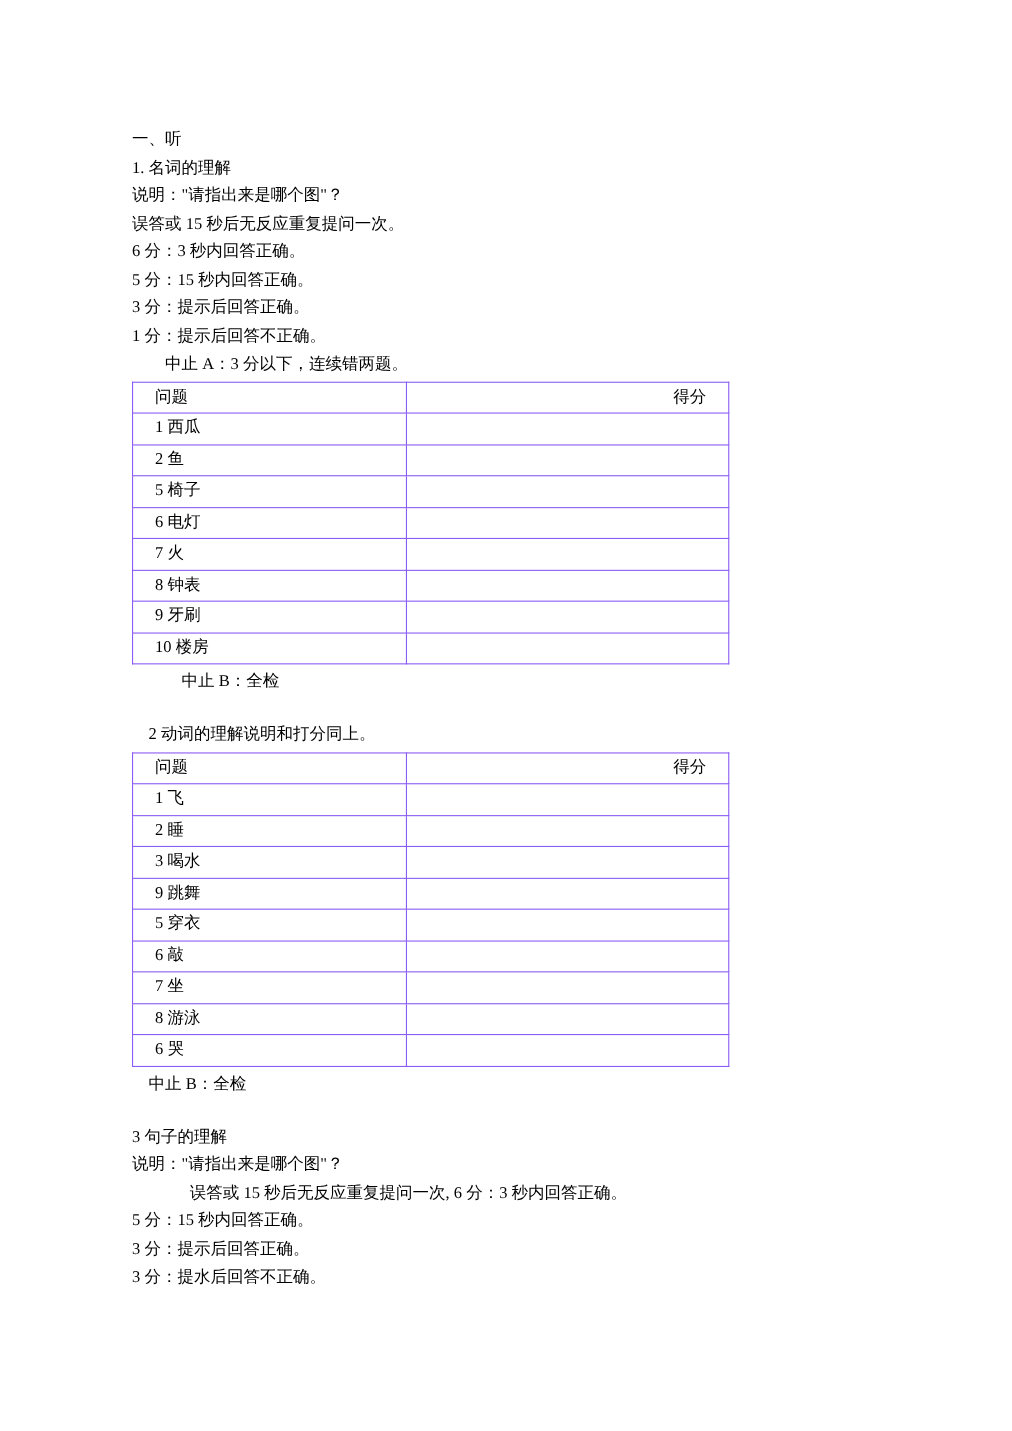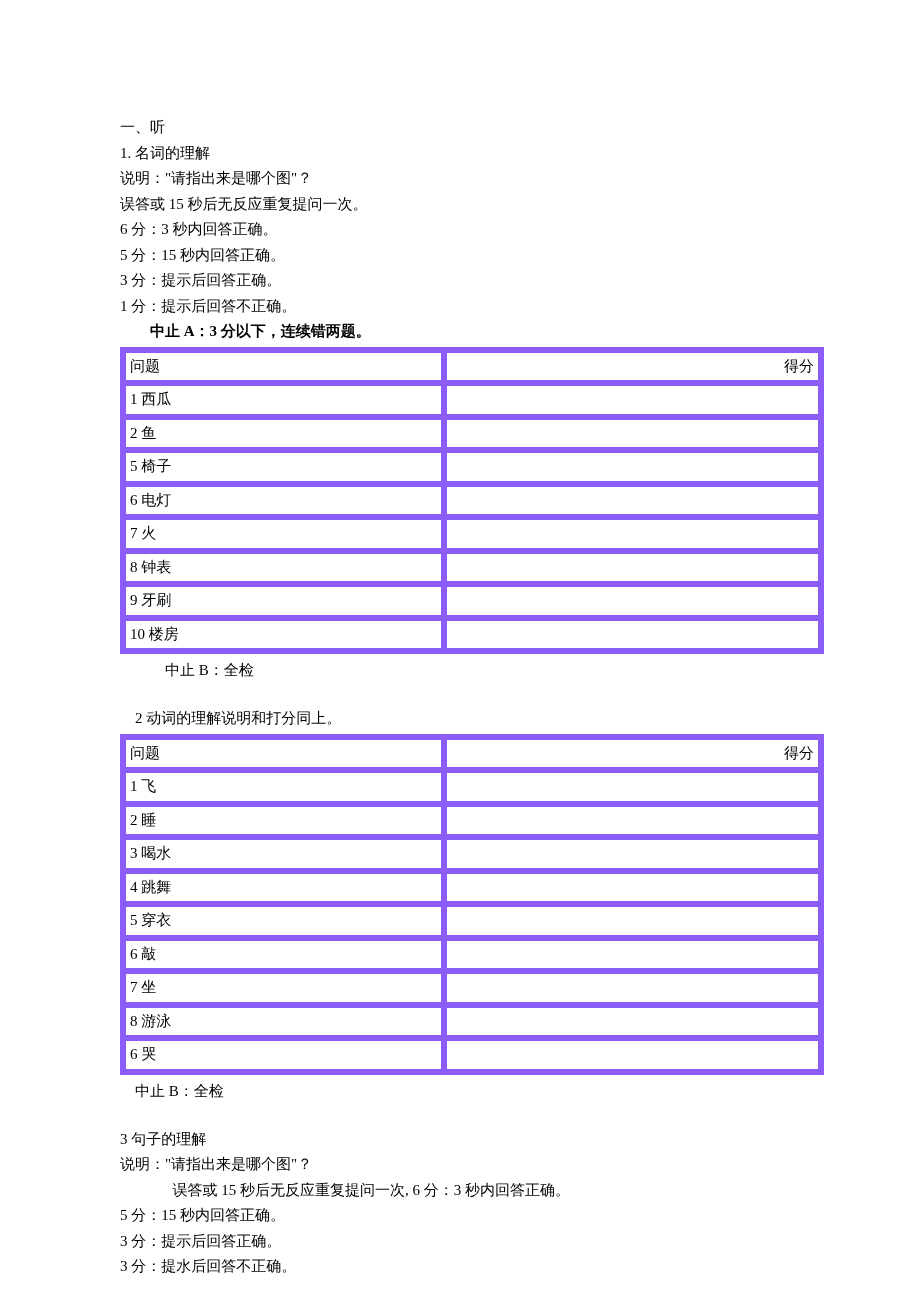--- a/index.html
+++ b/index.html
@@ -5,33 +5,33 @@
     * { box-sizing: border-box; margin: 0; padding: 0; }
     body {
       background: #fff;
       font-family: "SimSun", "宋体", serif;
       font-size: 15px;
       color: #000;
       line-height: 1.7;
       width: 920px;
       padding: 115px 120px 80px 120px;
     }
-    .content { width: 704px; }
+    .content { width: 543px; }
     .line { white-space: pre; }
-    .indent-1 { padding-left: 2em; font-weight: bold; }
+    .indent-1 { padding-left: 2em; }
     .indent-2 { padding-left: 3em; }
     table {
       border-collapse: collapse;
       width: 100%;
       margin-top: 2px;
       margin-bottom: 4px;
     }
     td {
-      border: 6px solid #8b5cf6;
-      padding: 1px 4px;
+      border: 1px solid #8b5cf6;
+      padding: 1px 20px;
       vertical-align: middle;
       font-size: 15px;
       height: 24px;
     }
     td.col-q { width: 46%; }
     td.col-s { width: 54%; text-align: right; }
     .blank-line { height: 1.5em; }
   </style>
 </head>
 <body>
@@ -107,21 +107,21 @@
         </tr>
     <tr>
           <td class="col-q">2 睡</td>
           <td class="col-s"></td>
         </tr>
     <tr>
           <td class="col-q">3 喝水</td>
           <td class="col-s"></td>
         </tr>
     <tr>
-          <td class="col-q">4 跳舞</td>
+          <td class="col-q">9 跳舞</td>
           <td class="col-s"></td>
         </tr>
     <tr>
           <td class="col-q">5 穿衣</td>
           <td class="col-s"></td>
         </tr>
     <tr>
           <td class="col-q">6 敲</td>
           <td class="col-s"></td>
         </tr>

